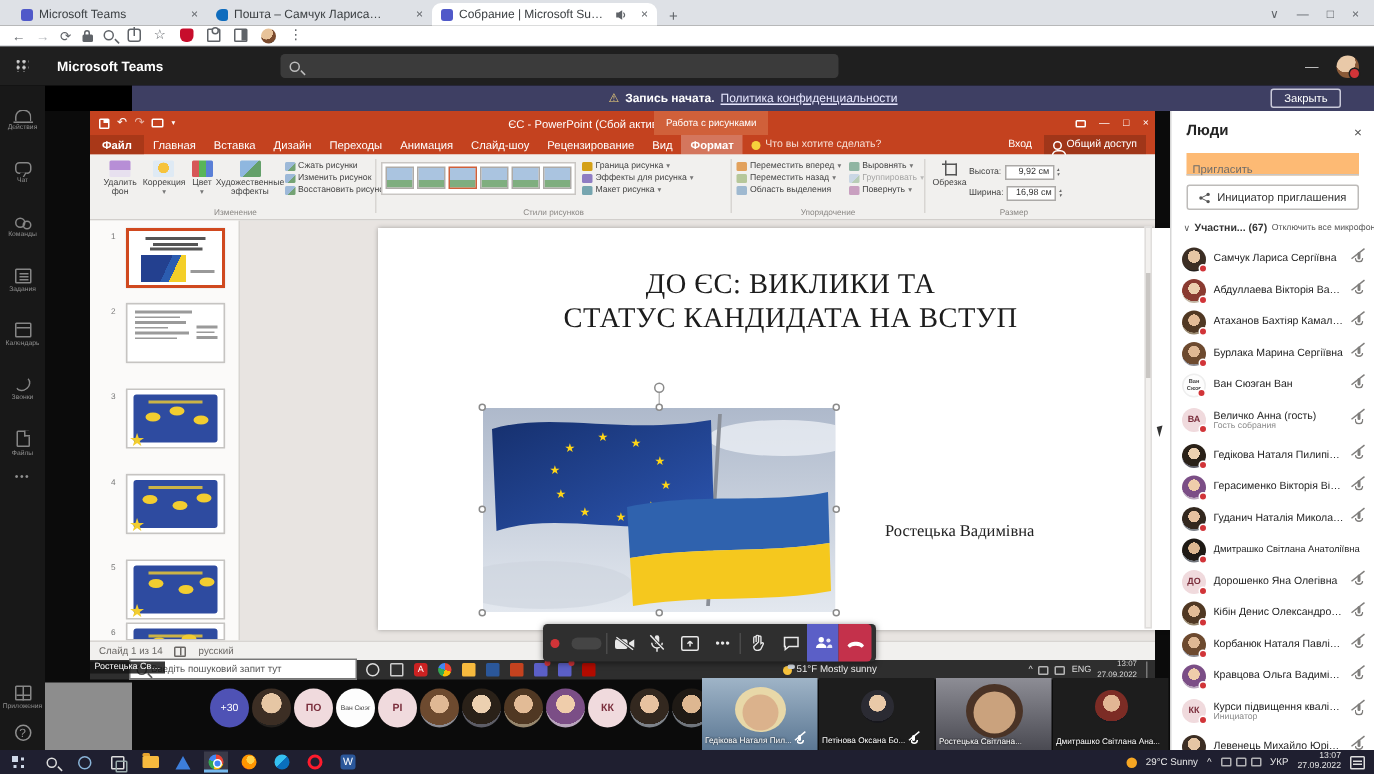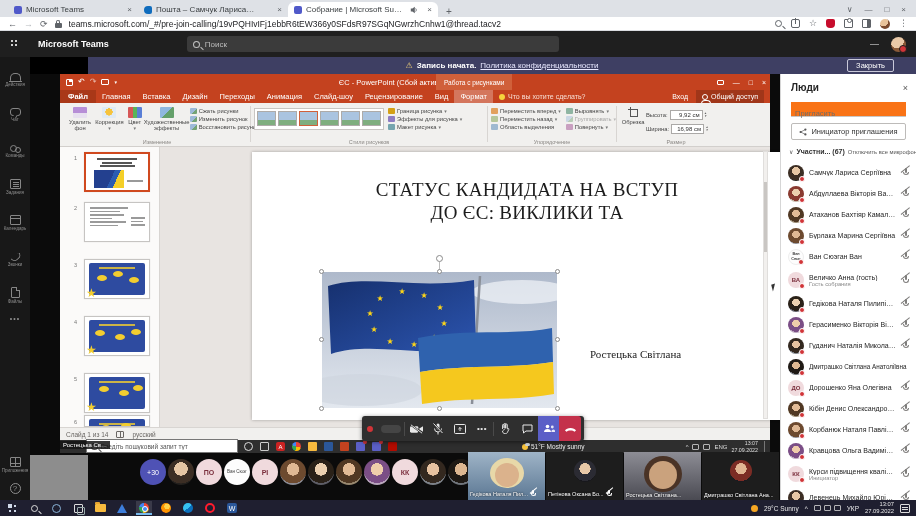--- a/index.html
+++ b/index.html
@@ -102,21 +102,21 @@
 .qg{font-size:8px;line-height:8px}
 .saveic{width:7px;height:7px;border:1px solid #fff;border-radius:1px;position:relative}
 .saveic::after{content:"";position:absolute;left:1.5px;top:0;width:3px;height:2.5px;background:#fff}
 .monic{width:8px;height:6px;border:1px solid #fff;border-radius:1px}
 .pt-title{position:absolute;left:0;right:0;text-align:center;font-size:7.5px}
 .ctxchip{position:absolute;left:376px;top:0;height:16px;background:#d0603a;display:flex;align-items:center;padding:0 8px;font-size:6.5px}
 .pwc{position:absolute;right:4px;top:0;height:16px;display:flex;gap:9px;align-items:center;font-size:7px}
 .ptabs{position:absolute;left:0;top:16px;width:710px;height:13px;background:#c4421f;display:flex;align-items:center;color:#fff;font-size:7.5px}
 .ptab{padding:0 6px;height:13px;display:flex;align-items:center}
 .ptab.file{background:#a93818;font-weight:bold;padding:0 8px}
-.ptab.active{background:rgba(255,255,255,.28);font-weight:normal}
+.ptab.active{background:rgba(255,255,255,.28);font-weight:bold}
 .tellme{display:flex;align-items:center;gap:3px;padding:0 6px;font-size:7px;color:#f7ddd3}
 .bulb{width:6px;height:6px;border-radius:50%;background:#f6d23c}
 .ptabs-right{margin-left:auto;display:flex;align-items:center;gap:8px;padding-right:6px;font-size:7px}
 .sharechip{background:rgba(0,0,0,.18);height:13px;display:flex;align-items:center;gap:3px;padding:0 6px}
 .pmanico{width:6px;height:6px;border:1px solid #fff;border-radius:50%;position:relative}
 .pmanico::after{content:"";position:absolute;left:-1.5px;top:5px;width:8px;height:3px;border:1px solid #fff;border-bottom:none;border-radius:4px 4px 0 0}
 
 .ribbon{position:absolute;left:0;top:29px;width:710px;height:44px;background:#f1f0ee;border-bottom:1px solid #d2cfcc;display:flex;padding:2px 2px 0 4px}
 .rgroup{position:relative;height:40px;display:flex;align-items:flex-start;padding:1px 3px 8px}
 .rgsep{width:1px;height:36px;background:#d8d5d2;margin:1px 0}
@@ -244,21 +244,21 @@
 .micw{width:7px;height:8px;position:relative;flex:none}
 .micw i{position:absolute;left:2.5px;top:0;width:2px;height:4px;background:#fff;border-radius:1px}
 .micw u{position:absolute;left:1px;top:3px;width:5px;height:3px;border:1px solid #fff;border-top:none;border-radius:0 0 3px 3px}
 .micw s{position:absolute;left:0;top:3px;width:9px;height:1px;background:#fff;transform:rotate(-40deg);transform-origin:left}
 
 
 .panel{left:780px;top:74px;width:136px;height:426px;background:#fff;border-left:1px solid #d6d6d6;color:#242424}
 .phead{position:absolute;left:10px;right:8px;top:8px;display:flex;align-items:center}
 .phead .t{font-size:10px;font-weight:bold}
 .phead .x{margin-left:auto;font-size:9px;color:#555}
-.pinvite{position:absolute;left:10px;right:10px;top:28px;height:15px;background:#f97316;border-bottom:1px solid #c8c6c4}
+.pinvite{position:absolute;left:10px;right:10px;top:28px;height:15px;background:#fdba74;border-bottom:1px solid #c8c6c4}
 .pinvite input{width:100%;height:100%;border:none;outline:none;background:transparent;font-size:7.5px;color:#333;padding:0 4px}
 .pinvite input::placeholder{color:#6e6c6a}
 .psend{position:absolute;left:10px;right:10px;top:49px;height:17px;border:1px solid #bdbbb9;border-radius:2px;display:flex;align-items:center;justify-content:center;gap:4px;font-size:7.5px;color:#333;background:#fff}
 .shico{width:8px;height:8px}
 .psec{position:absolute;left:8px;right:6px;top:74px;display:flex;align-items:center;gap:3px}
 .psec .cap{font-size:6px;color:#555}
 .psec .t{font-size:7px;font-weight:bold;color:#333;white-space:nowrap}
 .psec .r{margin-left:auto;font-size:5.8px;color:#555;white-space:nowrap}
 .plist{position:absolute;left:0;top:88px;width:136px;display:flex;flex-direction:column}
 .prow{display:flex;align-items:center;gap:5px;padding:0 7px;height:21px}
@@ -336,41 +336,39 @@
   </div>
 
   <div class="addressbar abs">
     <span class="navg">←</span>
     <span class="navg dim">→</span>
     <span class="navg">⟳</span>
     <span class="lock">
         <u></u>
         <i></i>
       </span>
-    <input class="urlinput" readonly="" value="teams.microsoft.com/_#/pre-join-calling/19vPQHIvIFj1ebbR6tEW366y0SFdsR97SGqNGwrzhCnhw1@thread.tacv2" style="">
     <div class="baricons">
       <span class="bi mag"></span>
       <span class="bi shr"></span>
       <span class="starg">☆</span>
       <span class="bi abp"></span>
       <span class="bi puz"></span>
       <span class="bi sidep"></span>
       <span class="bava"></span>
       <span class="kebab">⋮</span>
     </div>
   </div>
 
   <div class="thead abs">
     <div class="waffle">
         <i></i>
       </div>
     <span class="tname">Microsoft Teams</span>
     <div class="tsearch">
       <span class="bi mag"></span>
-      <input placeholder="Поиск" style="">
     </div>
     <div class="thead-right">
       <span class="tmin">—</span>
       <span class="tava"></span>
     </div>
   </div>
 
   <div class="banner abs">
     <div class="bwrap">
       <span class="warn">⚠</span>
@@ -661,22 +659,22 @@
             <span class="bline"></span>
             <span class="bdot" style="left:12px;top:6px"></span>
             <span class="bdot" style="left:32px;top:4px"></span>
           </div>
       </div>
     </div>
 
     <div class="editor">
       <div class="slide">
         <div class="stitle">
+          <div>ДО ЄС: ВИКЛИКИ ТА</div>
           <div>СТАТУС КАНДИДАТА НА ВСТУП</div>
-          <div>ДО ЄС: ВИКЛИКИ ТА</div>
         </div>
         <div class="simg">
           <svg width="235" height="136" viewBox="0 0 235 136">
             <defs>
               <linearGradient id="sky" x1="0" y1="0" x2="0" y2="1">
                   <stop offset="0" stop-color="#aeb9cb"></stop>
                   <stop offset="1" stop-color="#e3e8ef"></stop>
                 </linearGradient>
               <linearGradient id="eu" x1="0" y1="0" x2="1" y2="1">
                   <stop offset="0" stop-color="#16306e"></stop>
@@ -707,21 +705,21 @@
           <span class="rot"></span>
           <span class="handle" style="left:-3px;top:-3px"></span>
           <span class="handle" style="left:115px;top:-3px"></span>
           <span class="handle" style="right:-3px;top:-3px"></span>
           <span class="handle" style="left:-3px;top:65px"></span>
           <span class="handle" style="right:-3px;top:65px"></span>
           <span class="handle" style="left:-3px;bottom:-3px"></span>
           <span class="handle" style="left:115px;bottom:-3px"></span>
           <span class="handle" style="right:-3px;bottom:-3px"></span>
         </div>
-        <span class="sauthor">Ростецька Світлана</span>
+        <span class="sauthor">Ростецька Вадимівна</span>
         <span class="cursor"></span>
       </div>
       <div class="vscroll">
           <i></i>
         </div>
     </div>
 
     <div class="pstatus">
       <span>Слайд 1 из 14</span>
       <span class="bookic"></span>

